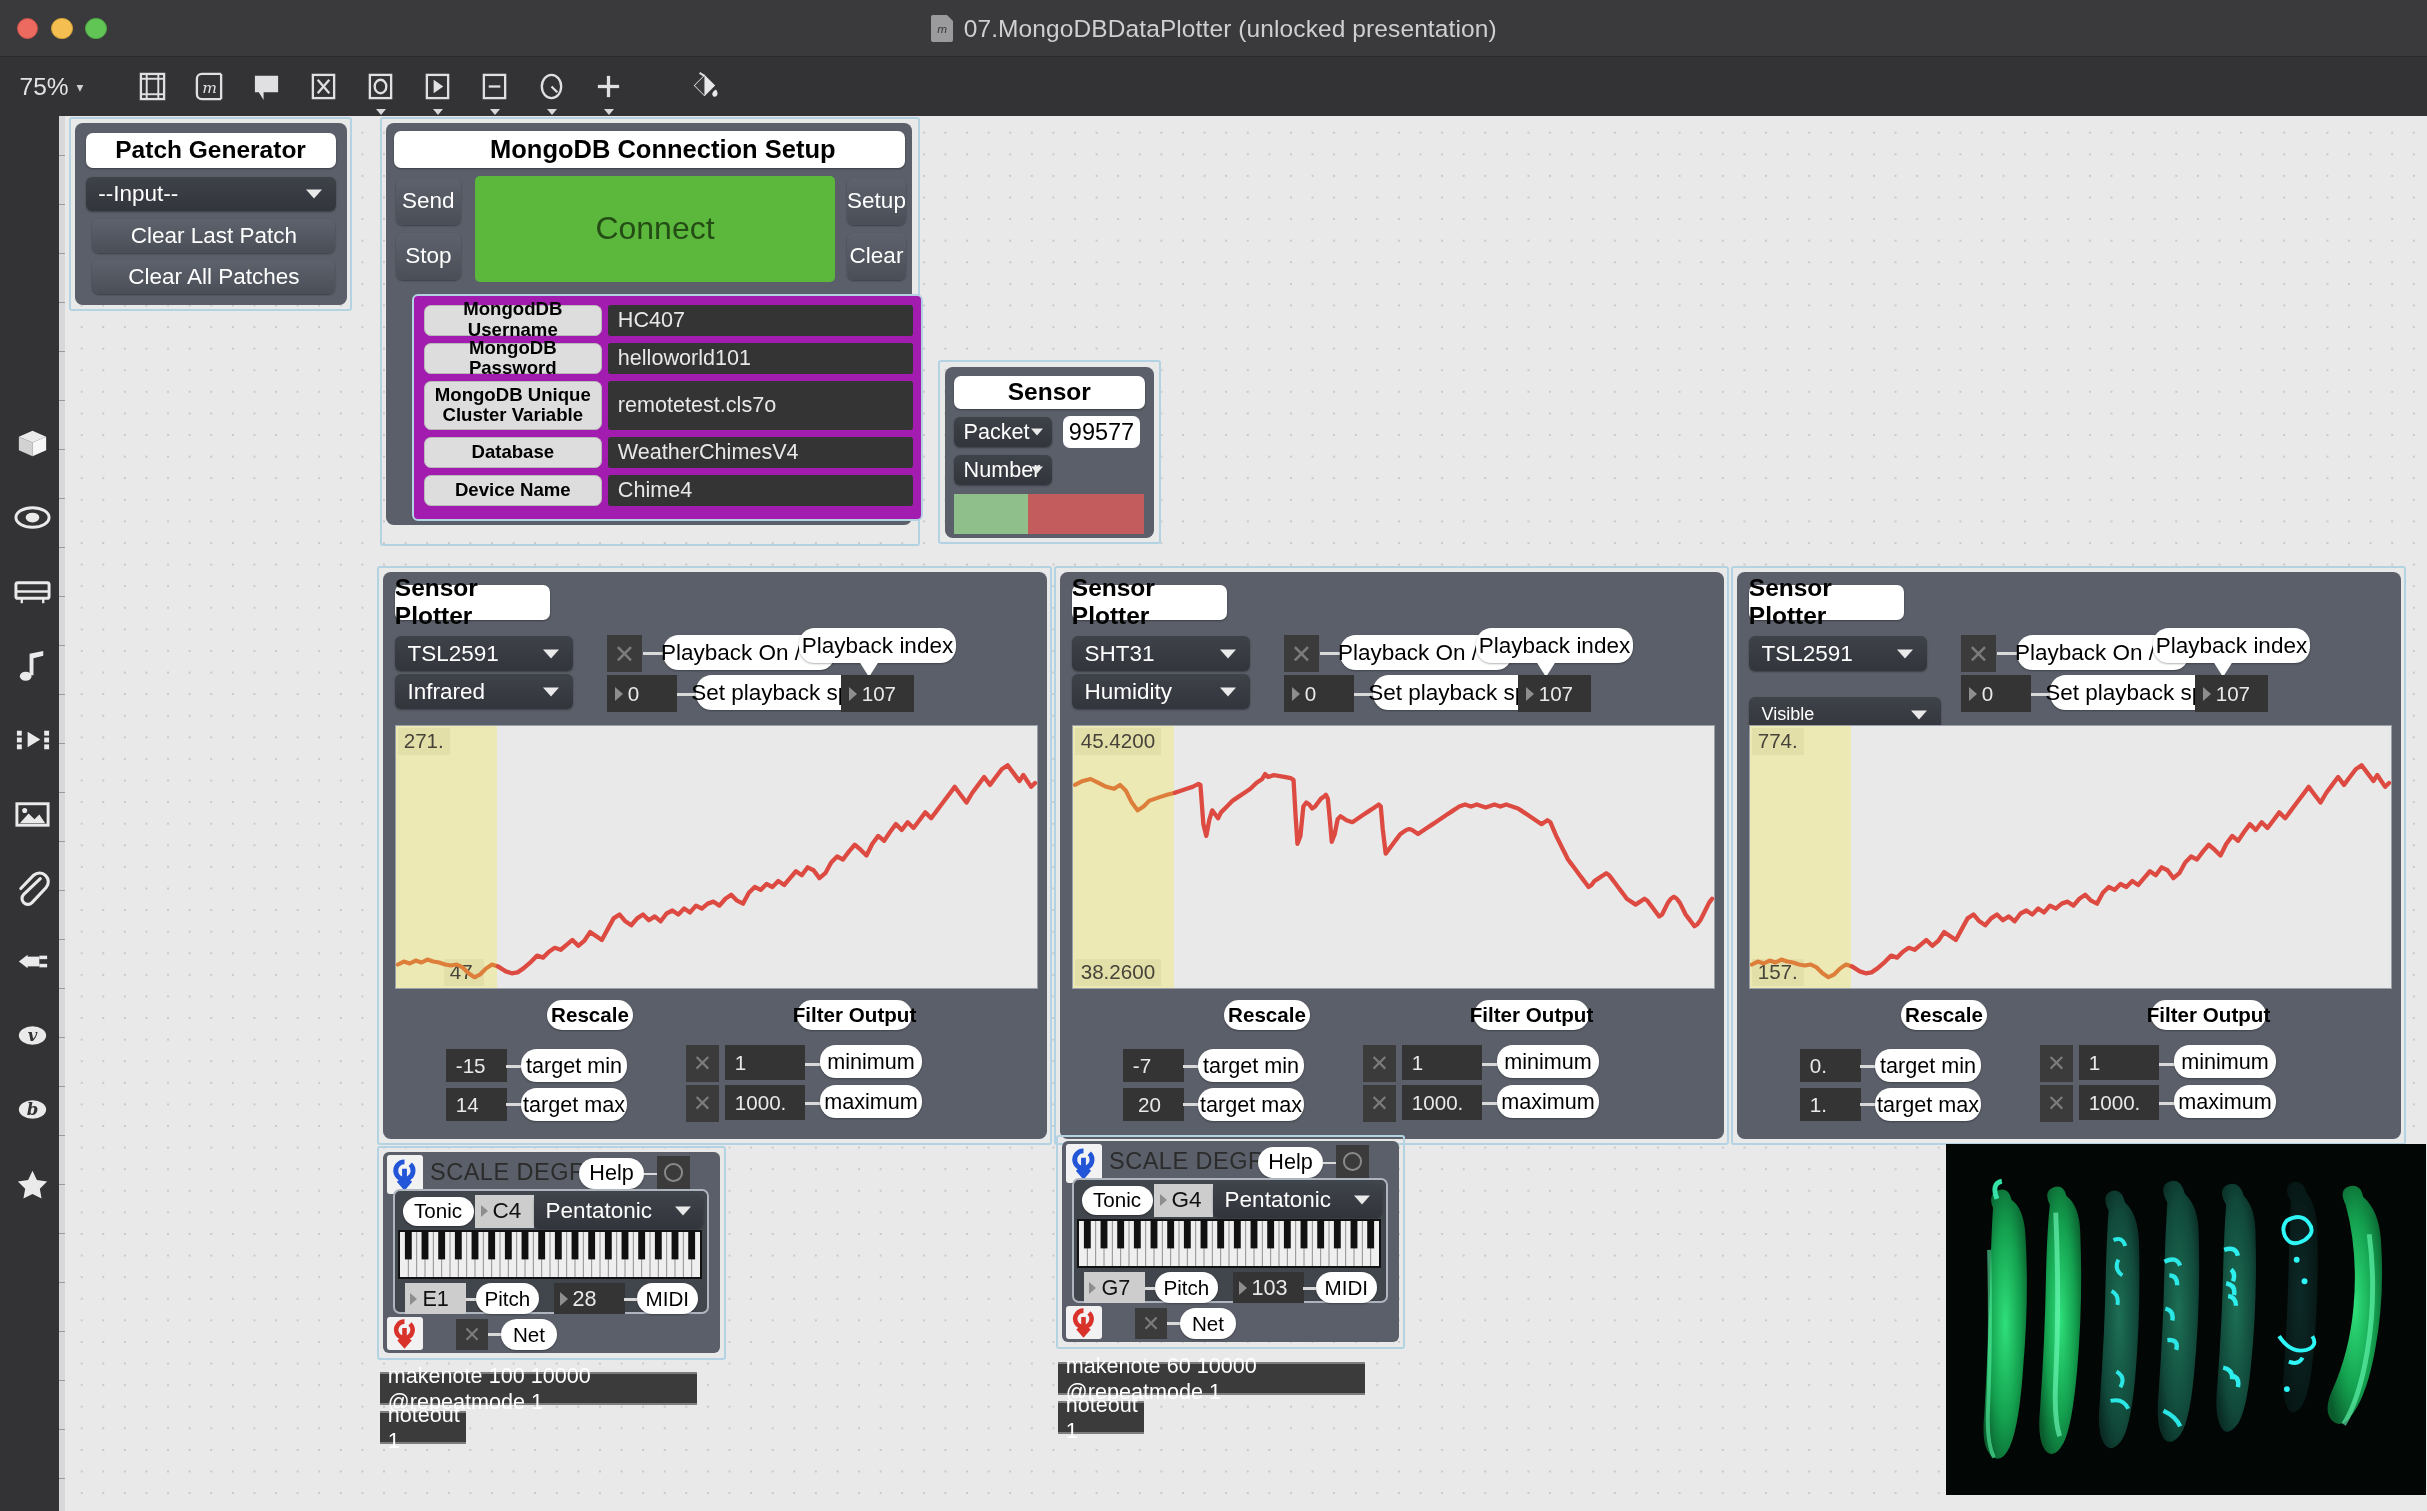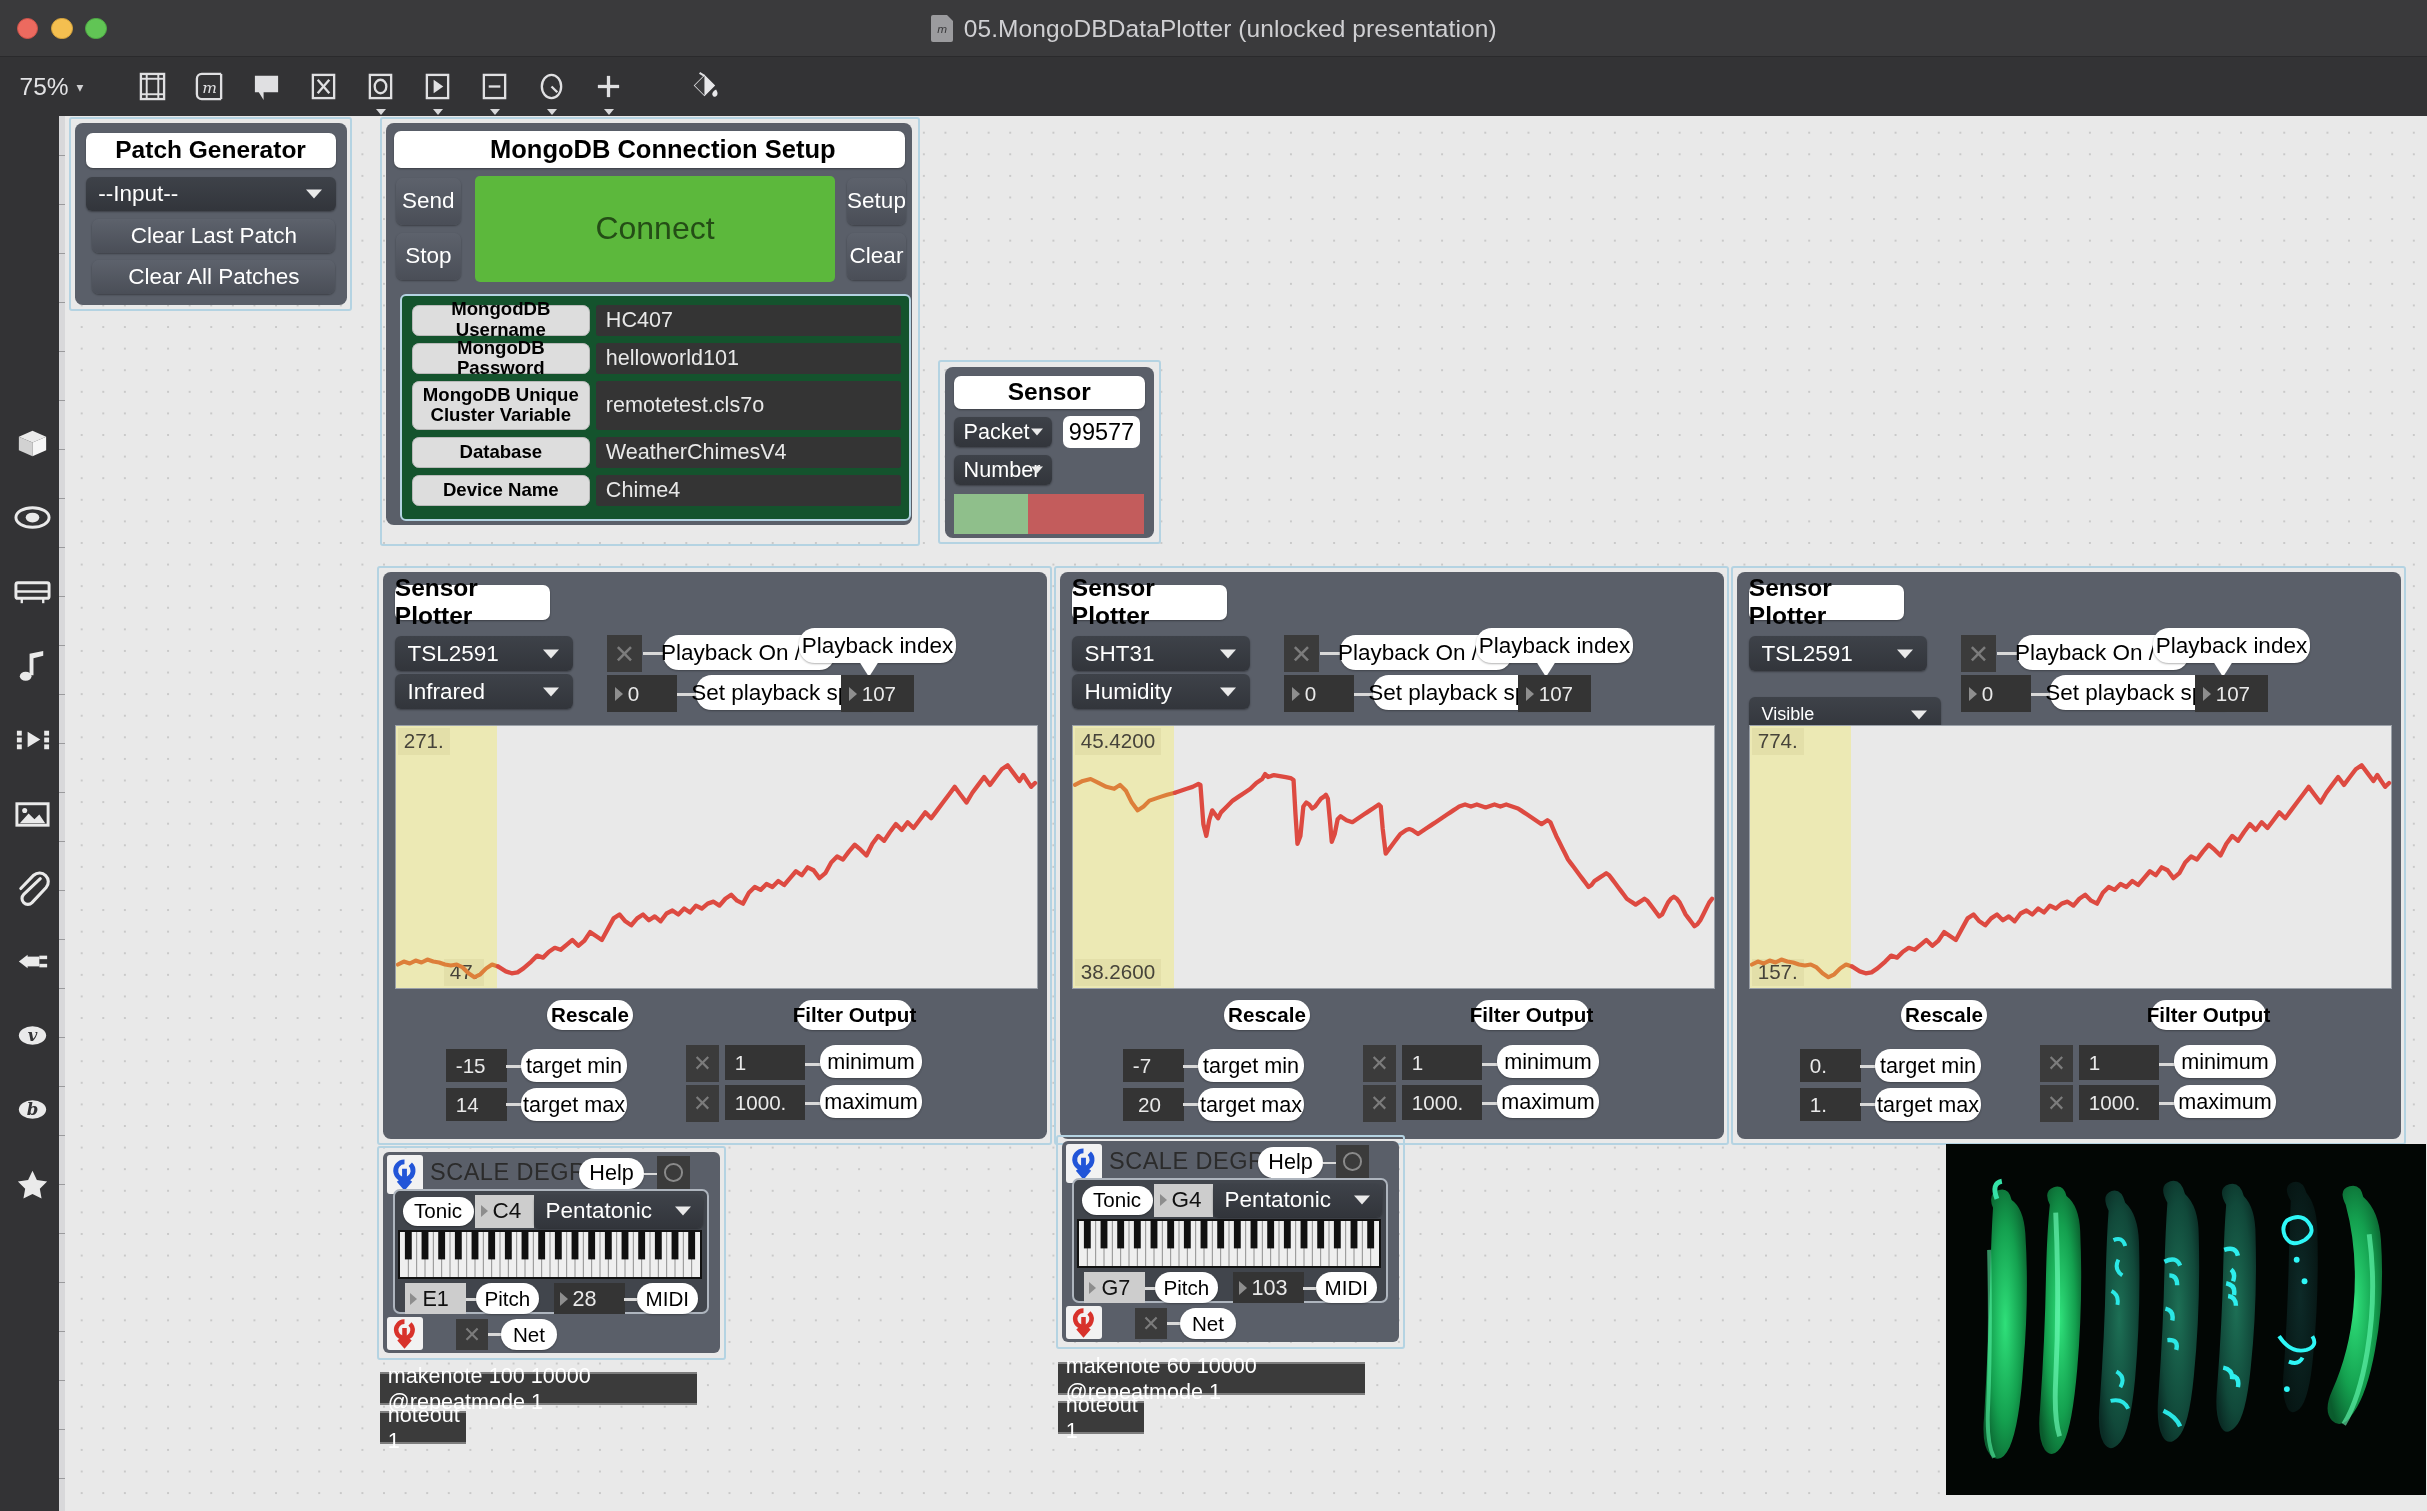--- a/index.html
+++ b/index.html
@@ -195,21 +195,21 @@
 <div id="root">
 
   <div class="titlebar">
     <div class="traffic">
       <div class="tl red"></div>
       <div class="tl yellow"></div>
       <div class="tl green"></div>
     </div>
     <div class="title-wrap">
       <div class="doc-icon">m</div>
-      <div class="title-text">05.MongoDBDataPlotter (unlocked presentation)</div>
+      <div class="title-text">07.MongoDBDataPlotter (unlocked presentation)</div>
     </div>
   </div>
 
   <div class="toolbar">
     <div class="zoom-box">
       <span>75%</span>
       <span class="zoom-caret">▾</span>
     </div>
     <div class="tb-icons">
 
@@ -436,21 +436,21 @@
 
       <div class="btn" style="position:absolute;left:9.8px;top:55px;width:65px;height:47px;font-size:22.5px;">Send</div>
       <div class="btn" style="position:absolute;left:9.8px;top:110px;width:65px;height:47px;font-size:22.5px;">Stop</div>
 
       <div style="position:absolute;left:89px;top:53px;width:360px;height:106px;background:#5cb83c;border-radius:4.9px;
                   display:flex;align-items:center;justify-content:center;font-size:32px;color:#244d16;">Connect</div>
 
       <div class="btn" style="position:absolute;left:461px;top:55px;width:59px;height:47px;font-size:22.5px;">Setup</div>
       <div class="btn" style="position:absolute;left:461px;top:110px;width:59px;height:47px;font-size:22.5px;">Clear</div>
 
-      <div style="position:absolute;left:14px;top:171px;width:511px;height:227px;background:#14532d;border:2px solid #b4d3e2;border-radius:5.9px;">
+      <div style="position:absolute;left:26px;top:171px;width:511px;height:227px;background:#a21caf;border:2px solid #b4d3e2;border-radius:5.9px;">
         <div class="flabel" style="position:absolute;left:9.8px;top:8.8px;width:178px;height:31px;">MongodDB Username</div>
         <div class="fval" style="position:absolute;left:194px;top:8.8px;width:305px;height:31px;">HC407</div>
 
         <div class="flabel" style="position:absolute;left:9.8px;top:47px;width:178px;height:31px;">MongoDB Password</div>
         <div class="fval" style="position:absolute;left:194px;top:47px;width:305px;height:31px;">helloworld101</div>
 
         <div class="flabel" style="position:absolute;left:9.8px;top:85px;width:178px;height:49px;">MongoDB Unique Cluster Variable</div>
         <div class="fval" style="position:absolute;left:194px;top:85px;width:305px;height:49px;">remotetest.cls7o</div>
 
         <div class="flabel" style="position:absolute;left:9.8px;top:141px;width:178px;height:31px;">Database</div>

